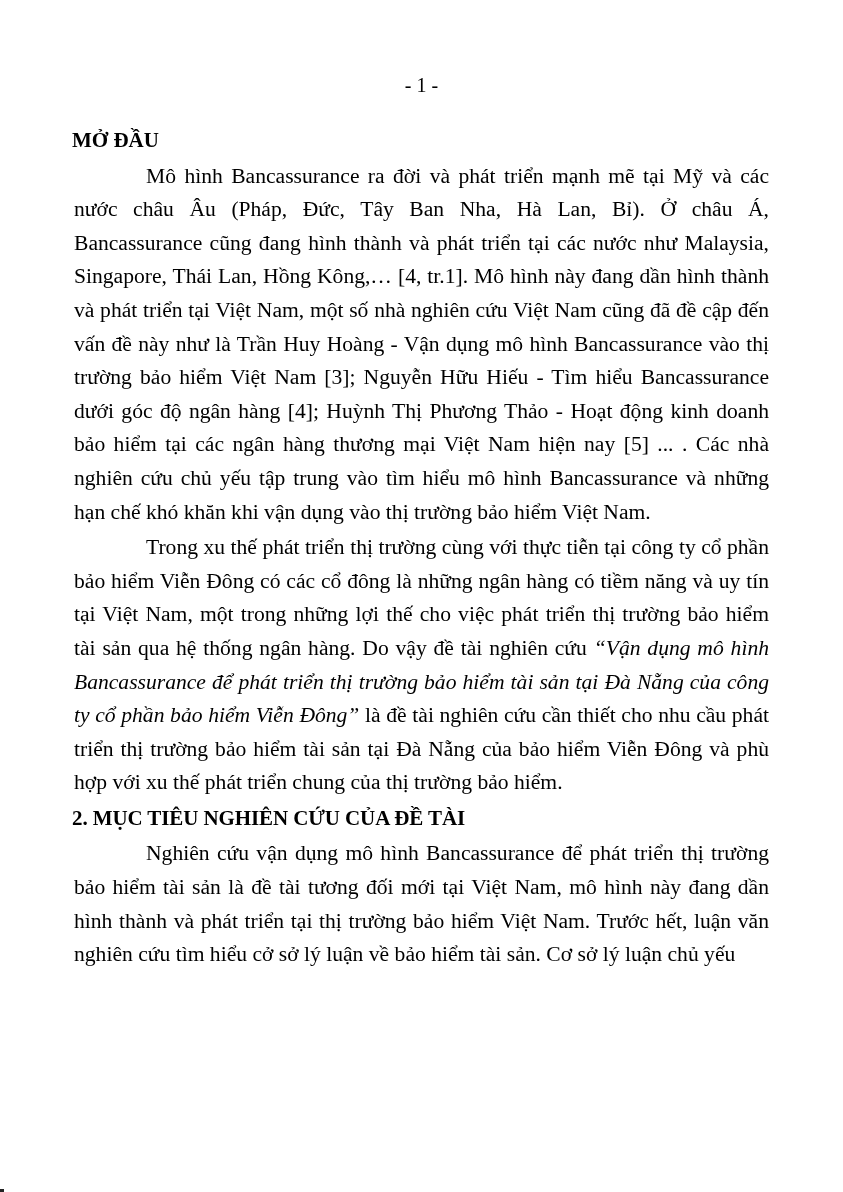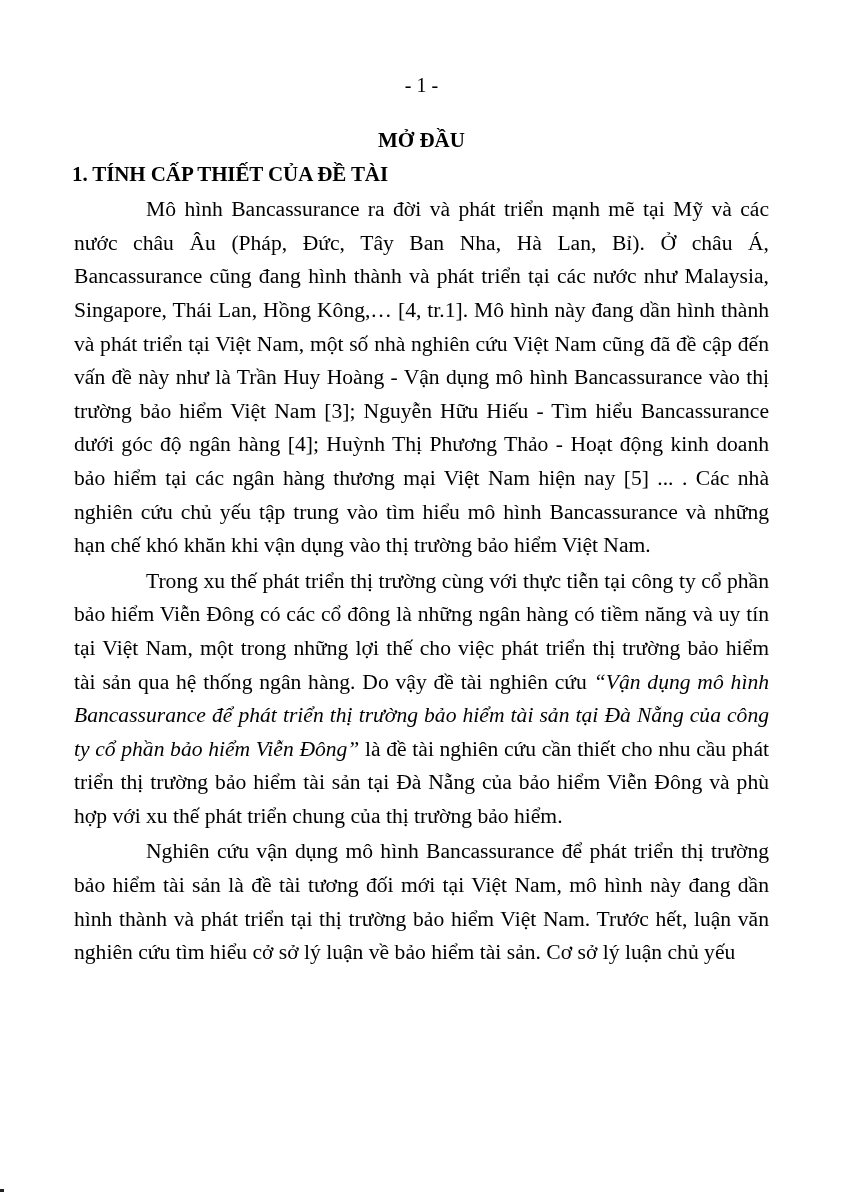--- a/index.html
+++ b/index.html
@@ -11,21 +11,21 @@
     .page { position: absolute; left: 0; top: 0; width: 843px; height: 1192px; background: #fff; }
     .page-number {
       position: absolute; top: 72px; left: 0; width: 843px; text-align: center;
       font-size: 20px; line-height: 26px;
     }
     .content {
       position: absolute; left: 72px; top: 121px; width: 699px;
       font-size: 21.6px; line-height: 33.6px;
     }
     .title {
-      text-align: center; font-weight: bold; font-size: 21px; margin: 3px 0 0 0;
+      font-weight: bold; font-size: 21px; margin: 3px 0 0 0;
       line-height: 33.6px;
     }
     .heading {
       font-weight: bold; font-size: 21px; margin: 0; line-height: 33.6px;
       letter-spacing: -0.1px;
     }
     .para {
       margin: 2px; text-align: justify; text-indent: 72px;
       line-height: 33.6px;
     }
@@ -35,24 +35,24 @@
 </head>
 <body>
 
 <div class="page">
   <div class="page-number">- 1 -</div>
 
   <div class="content">
     <div class="title">MỞ ĐẦU</div>
 
     <div>
-      <div class="heading">1. TÍNH CẤP THIẾT CỦA ĐỀ TÀI</div>
       <p class="para">Mô hình Bancassurance ra đời và phát triển mạnh mẽ tại Mỹ và các nước châu Âu (Pháp, Đức, Tây Ban Nha, Hà Lan, Bỉ). Ở châu Á, Bancassurance cũng đang hình thành và phát triển tại các nước như Malaysia, Singapore, Thái Lan, Hồng Kông,… [4, tr.1]. Mô hình này đang dần hình thành và phát triển tại Việt Nam, một số nhà nghiên cứu Việt Nam cũng đã đề cập đến vấn đề này như là Trần Huy Hoàng - Vận dụng mô hình Bancassurance vào thị trường bảo hiểm Việt Nam [3]; Nguyễn Hữu Hiếu - Tìm hiểu Bancassurance dưới góc độ ngân hàng [4]; Huỳnh Thị Phương Thảo - Hoạt động kinh doanh bảo hiểm tại các ngân hàng thương mại Việt Nam hiện nay [5] ... . Các nhà  nghiên cứu chủ yếu tập trung vào tìm hiểu mô hình Bancassurance và những hạn chế khó khăn khi vận dụng vào thị trường bảo hiểm Việt Nam.</p>
       <p class="para"><span>Trong xu thế phát triển thị trường cùng với thực tiễn tại công ty cổ phần bảo hiểm Viễn Đông có các cổ đông là những ngân hàng có tiềm năng và uy tín tại Việt Nam, một trong những lợi thế cho việc phát triển thị trường bảo hiểm tài sản qua hệ thống ngân hàng. Do vậy đề tài nghiên cứu </span><em>“Vận dụng mô hình Bancassurance để phát triển thị trường bảo hiểm tài sản tại Đà Nẵng của công ty cổ phần bảo hiểm Viễn Đông”</em><span> là đề tài nghiên cứu cần thiết cho nhu cầu phát triển thị trường bảo hiểm tài sản tại Đà Nẵng của bảo hiểm Viễn Đông và phù hợp với xu thế phát triển chung của thị trường bảo hiểm.</span></p>
     </div>
 
     <div>
+      <div class="heading">2. MỤC TIÊU NGHIÊN CỨU CỦA ĐỀ TÀI</div>
       <p class="para">Nghiên cứu vận dụng mô hình Bancassurance để phát triển thị trường bảo hiểm tài sản là đề tài tương đối mới tại Việt Nam, mô hình này đang dần hình thành và phát triển tại thị trường bảo hiểm Việt Nam. Trước hết, luận văn nghiên cứu tìm hiểu cở sở lý luận về bảo hiểm tài sản. Cơ sở lý luận chủ yếu</p>
     </div>
   </div>
 
   <div class="edge-mark"></div>
 </div>
 
 </body></html>

